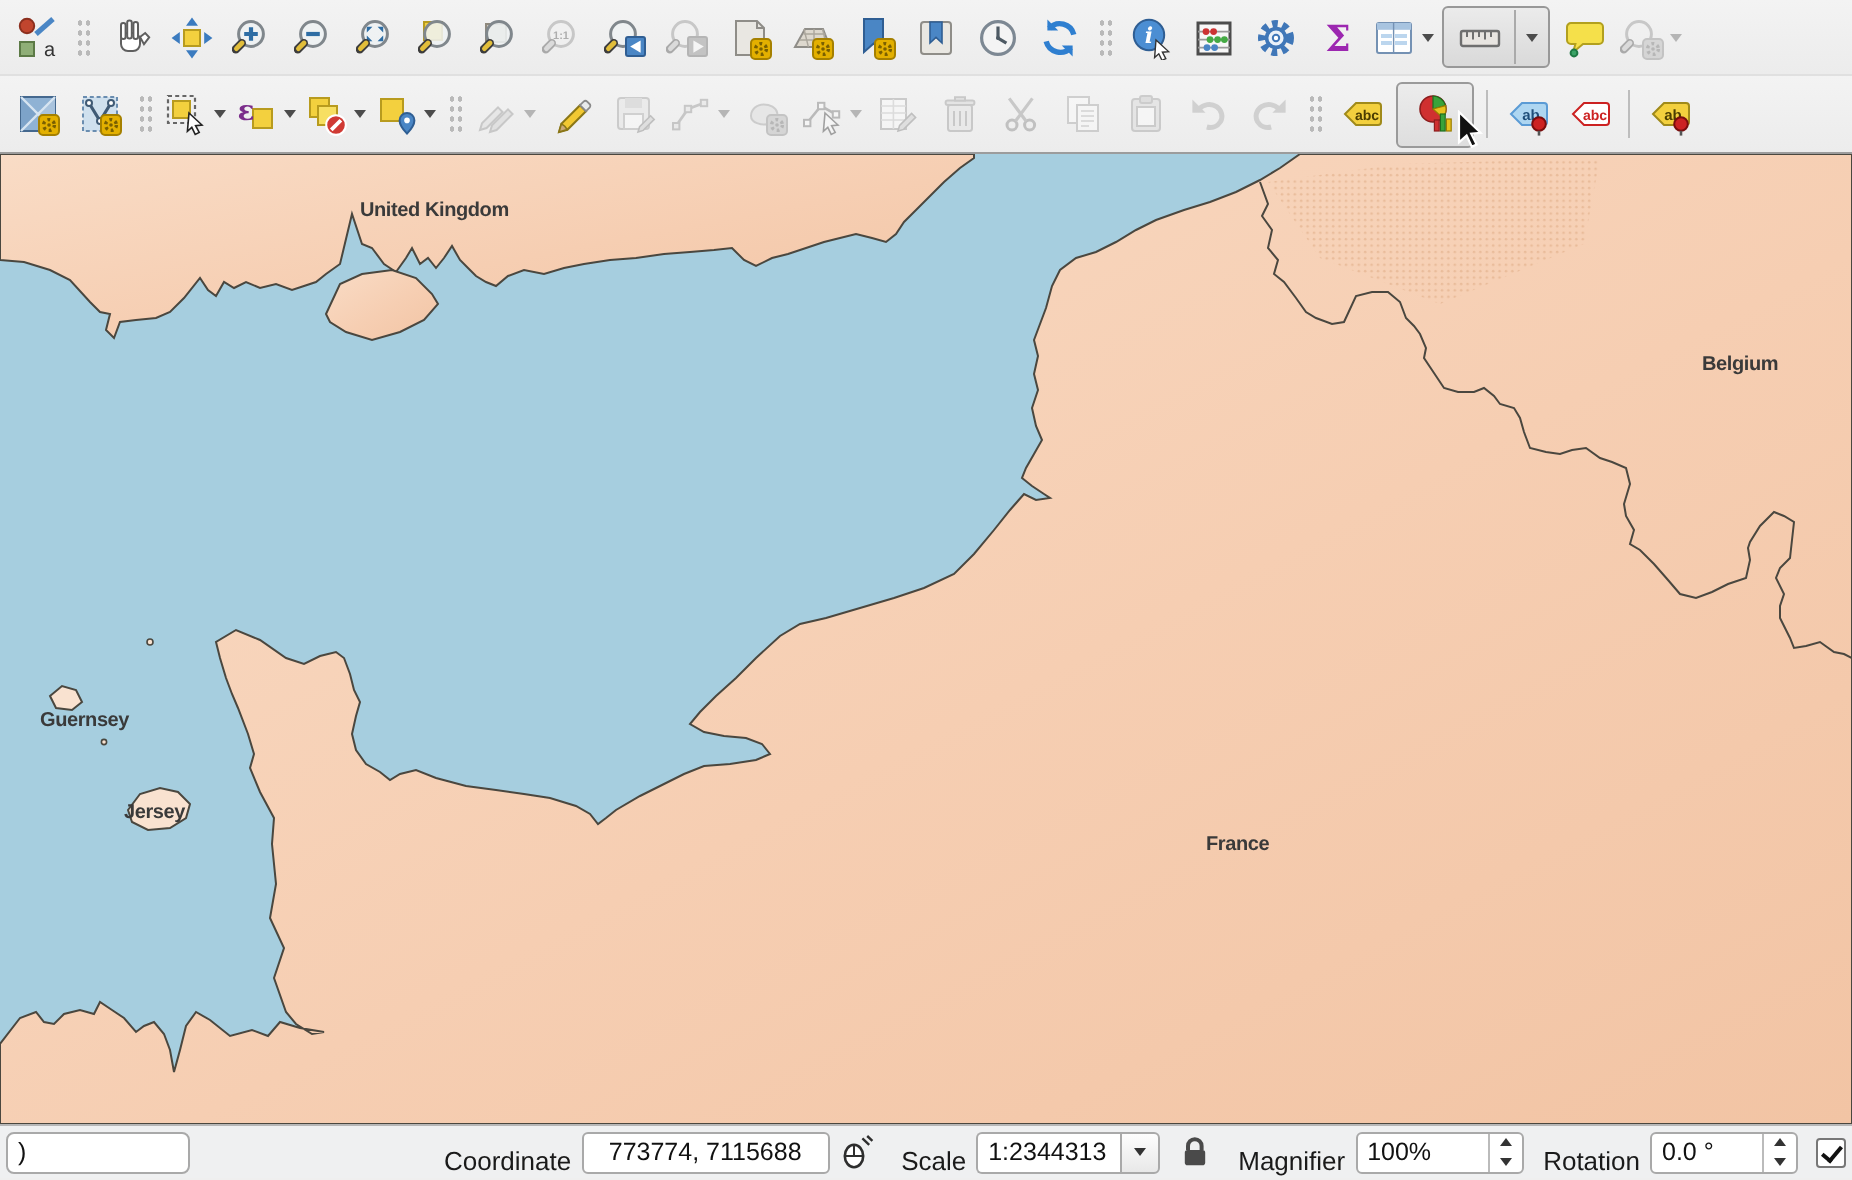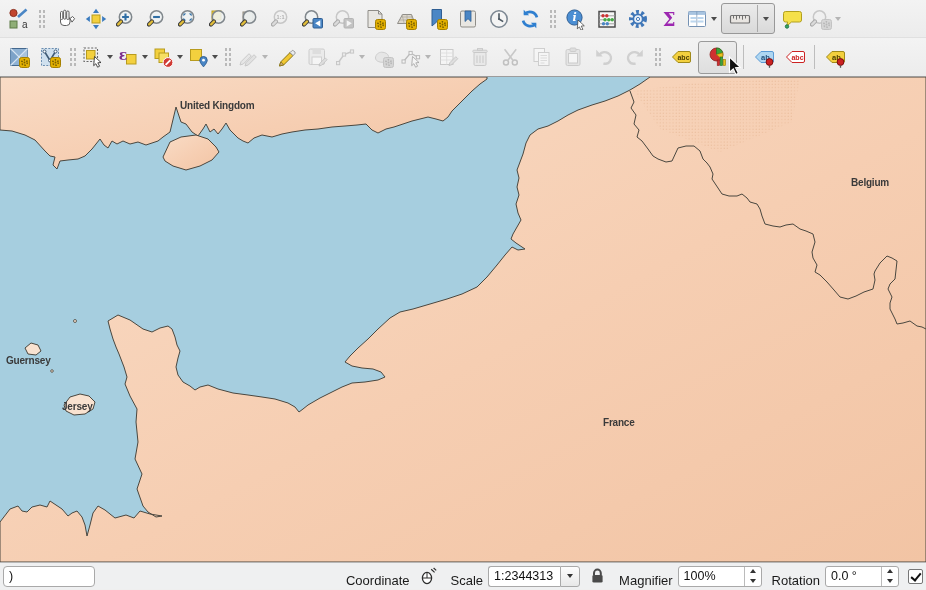--- a/index.html
+++ b/index.html
@@ -20,21 +20,21 @@
   .grip{width:9px;height:22px;margin:0 3px;background-image:radial-gradient(#b9b9b9 1px,transparent 1.2px);background-size:4px 5px;background-position:1px 1px}
   .thinsep{width:1px;height:24px;background:#bdbdbd;margin:0 4px}
   .cursor-overlay{position:absolute;right:-9px;bottom:-8px;z-index:20;pointer-events:none}
   
   #map{position:relative;width:926px;height:485px;background:#a6cedf}
   #map svg{display:block}
   .maplabel{position:absolute;color:#3a3a3a;font-size:10px;font-weight:600;letter-spacing:-.2px;white-space:nowrap}
   .lbl-uk{left:180px;top:23px}
   .lbl-belgium{left:851px;top:100px}
   .lbl-france{left:603px;top:340px}
-  .lbl-guernsey{left:6px;top:278px}
+  .lbl-guernsey{left:20px;top:278px}
   .lbl-jersey{left:62px;top:324px}
   
   #statusbar{height:27px;background:#eff0f1;border-top:1px solid #b7b7b7;display:flex;align-items:center;padding:0 3px;font-size:13px;color:#1a1a1a}
   .sb-input{height:21px;border:1px solid #a9a9a9;border-radius:3px;background:#fff;font-size:12.5px;font-family:"Liberation Sans",sans-serif;color:#111;padding:0 5px}
   #locator{width:92px;text-align:left;border-radius:4px}
   .sb-label{margin:8px 5px 0 10px}
   #coord-input{width:124px;text-align:center}
   .spinwrap{position:relative;display:inline-block}
   .spinwrap input{padding-right:20px}
   .spinbtns{position:absolute;right:1px;top:1px;bottom:1px;width:17px;border-left:1px solid #bbb;display:flex;flex-direction:column}
@@ -507,20 +507,21 @@
     <span class="maplabel lbl-uk">United Kingdom</span>
     <span class="maplabel lbl-belgium">Belgium</span>
     <span class="maplabel lbl-france">France</span>
     <span class="maplabel lbl-guernsey">Guernsey</span>
     <span class="maplabel lbl-jersey">Jersey</span>
   </div>
 
   <div id="statusbar">
     <input id="locator" class="sb-input" value=")" style="">
     <span class="sb-label" style="margin-left:auto">Coordinate</span>
+    <input id="coord-input" class="sb-input" value="773774, 7115688" style="">
     <span class="sb-icon">
       <svg width="18" height="18" viewBox="0 0 18 18">
           <ellipse cx="8" cy="11" rx="4.6" ry="5.6" fill="#fff" stroke="#2e2e2e" stroke-width="1.3"></ellipse>
           <path d="M8 5.4V11 M3.4 11h9.2" stroke="#2e2e2e" stroke-width="1"></path>
           <path d="M12.2 2.2l3.4 3.2 M14.6 1l2.6 2.4" stroke="#2e2e2e" stroke-width="1.2"></path>
         </svg>
     </span>
     <span class="sb-label">Scale</span>
     <input id="scale-input" class="sb-input" value="1:2344313" style="">
     <span id="scale-drop">

